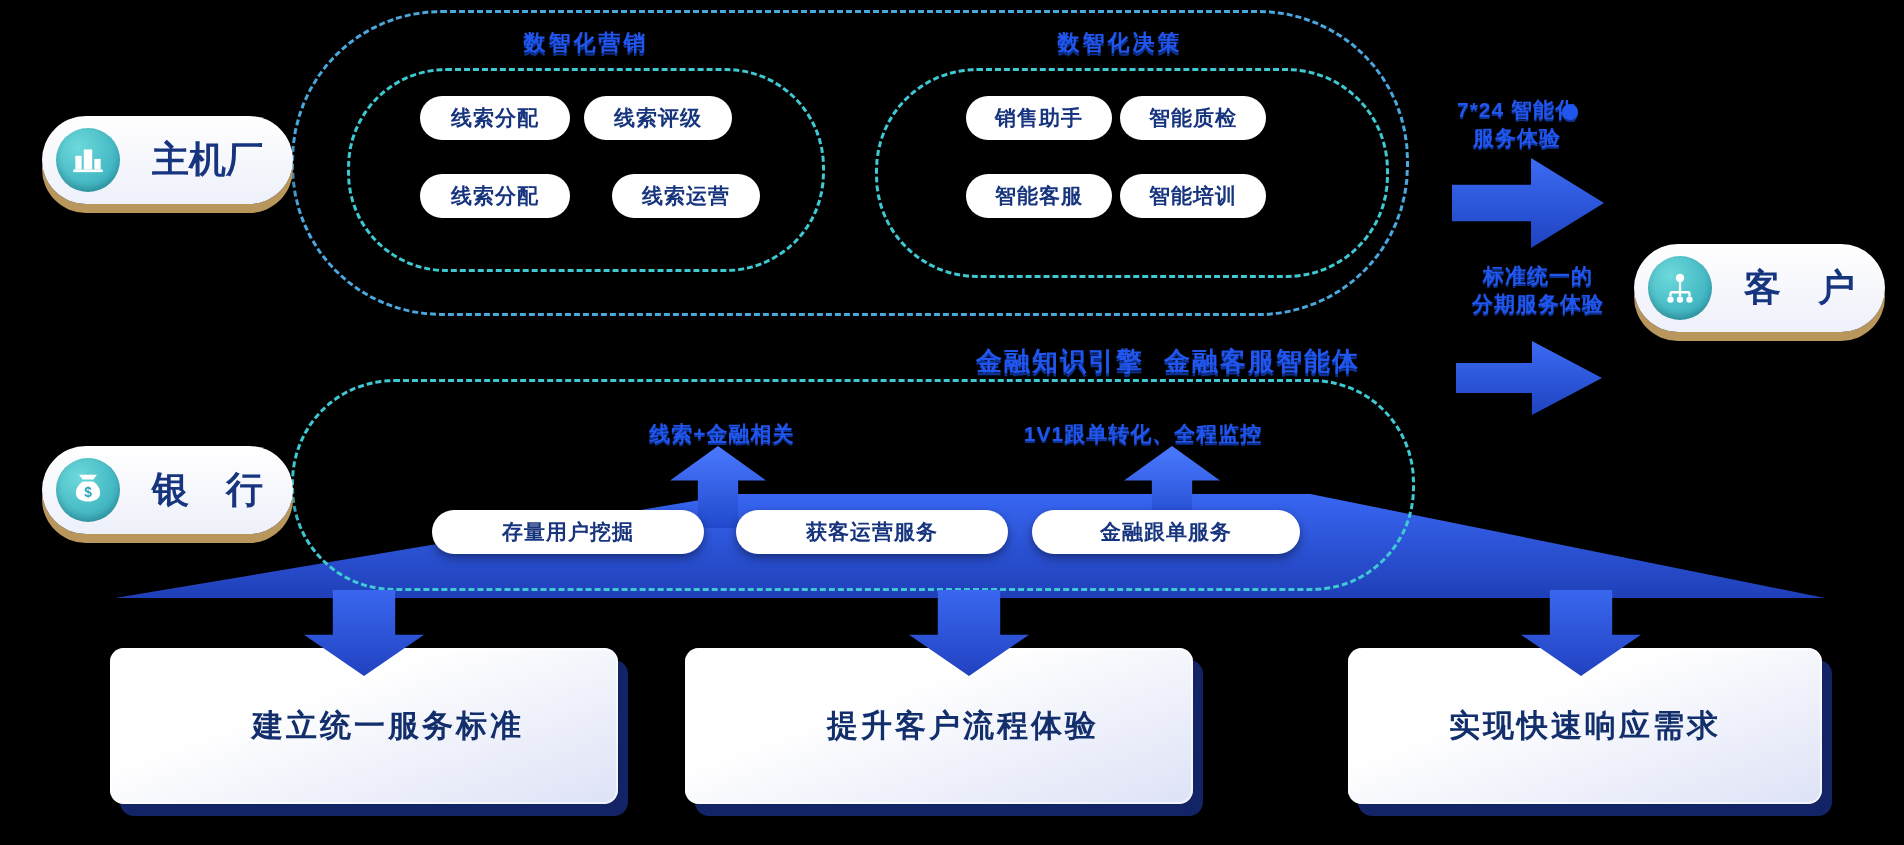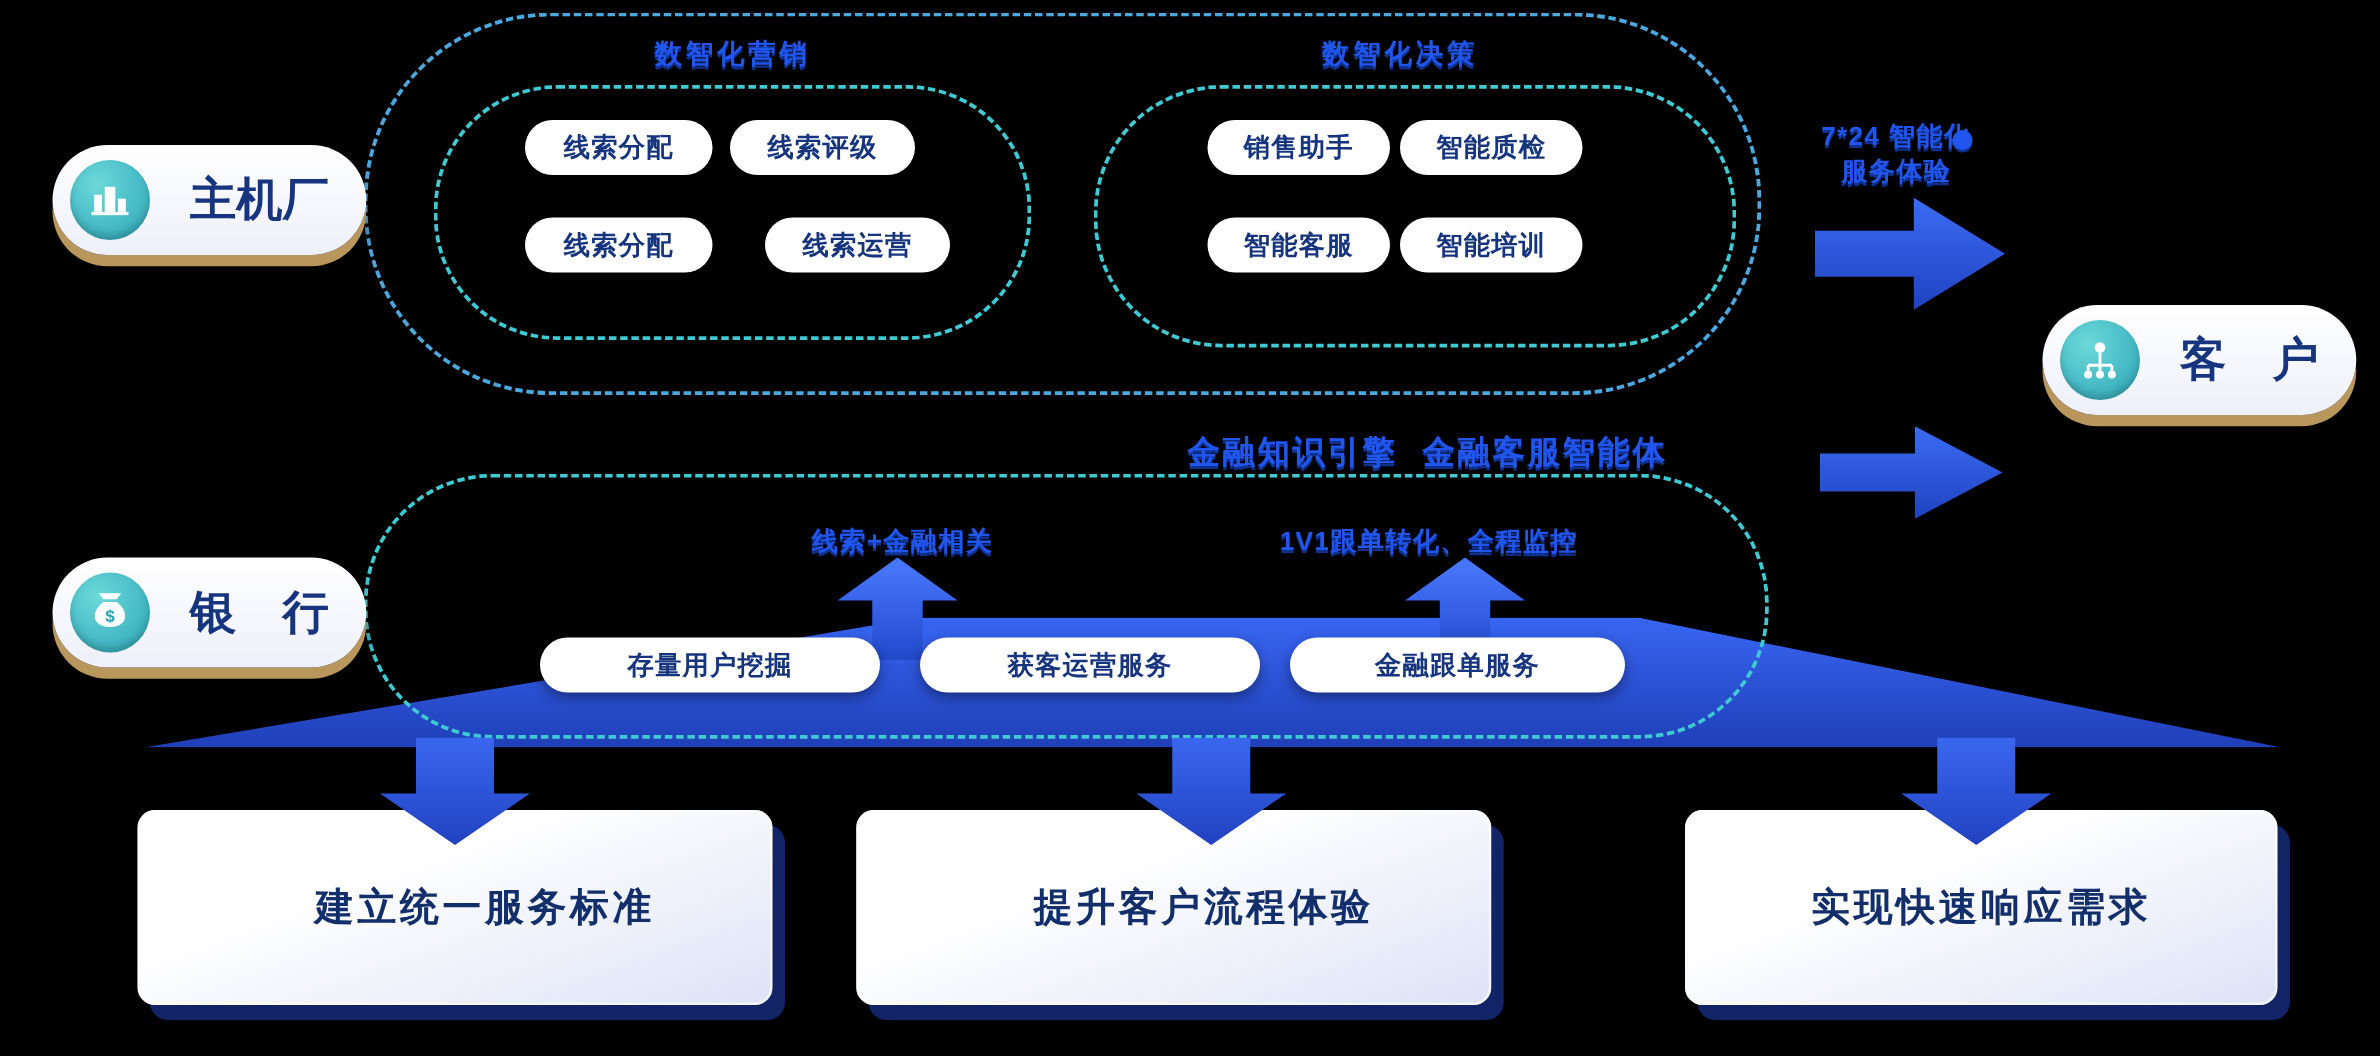--- a/index.html
+++ b/index.html
@@ -23,21 +23,21 @@
   }
 
   
   .blue-title{
     position:absolute;font-weight:900;text-align:center;
     color:var(--accent_blue,#2156ee);
     text-shadow:0 3px 0 var(--deep_blue,#0e318f);
     z-index:4;
   }
   .t-lg{font-size:22px;letter-spacing:3px;}
-  .t-md{font-size:26px;letter-spacing:2px;display:flex;gap:20px;justify-content:flex-start;}
+  .t-md{font-size:26px;letter-spacing:2px;display:flex;gap:20px;justify-content:flex-end;}
   .t-sm{font-size:21px;text-shadow:0 2px 0 var(--deep_blue,#0e318f);letter-spacing:1px;line-height:1.35;}
 
   
   .arrow-right{position:absolute;background:linear-gradient(180deg,#3d6ef7,#1d40bd);
     clip-path:polygon(0 32%,52% 32%,52% 6%,100% 50%,52% 94%,52% 68%,0 68%);z-index:4;}
   .arrow-up{position:absolute;background:linear-gradient(180deg,#4a79ff,#2149cc);
     clip-path:polygon(50% 0,100% 42%,71% 42%,71% 100%,29% 100%,29% 42%,0 42%);z-index:2;}
   .arrow-down{position:absolute;background:linear-gradient(180deg,#3a67f0,#2142c0);
     clip-path:polygon(24% 0,76% 0,76% 52%,100% 52%,50% 100%,0 52%,24% 52%);z-index:5;}
 
@@ -126,20 +126,24 @@
     <span>实现快速响应需求</span>
   </div>
 
   <div class="blue-title t-sm" style="left:1412px;top:96px;width:210px;">
     <span>7*24 智能化</span><br>
     <span>服务体验</span>
   </div>
   <div class="dot" style="left:1562px;top:104px;"></div>
   <div class="arrow-right" style="left:1452px;top:152px;width:152px;height:102px;"></div>
 
+  <div class="blue-title t-sm" style="left:1428px;top:262px;width:220px;">
+    <span>标准统一的</span><br>
+    <span>分期服务体验</span>
+  </div>
   <div class="arrow-right" style="left:1456px;top:336px;width:146px;height:84px;"></div>
 
   <div class="entity" style="left:42px;top:116px;">
     <span class="entity-icon">
       <svg width="38" height="38" viewBox="0 0 36 36">
         <rect x="6" y="14" width="6" height="13" fill="#fff"></rect>
         <rect x="14" y="8" width="8" height="19" fill="#fff"></rect>
         <rect x="24" y="17" width="6" height="10" fill="#fff"></rect>
         <rect x="4" y="27" width="28" height="2.5" fill="#fff"></rect>
       </svg>

